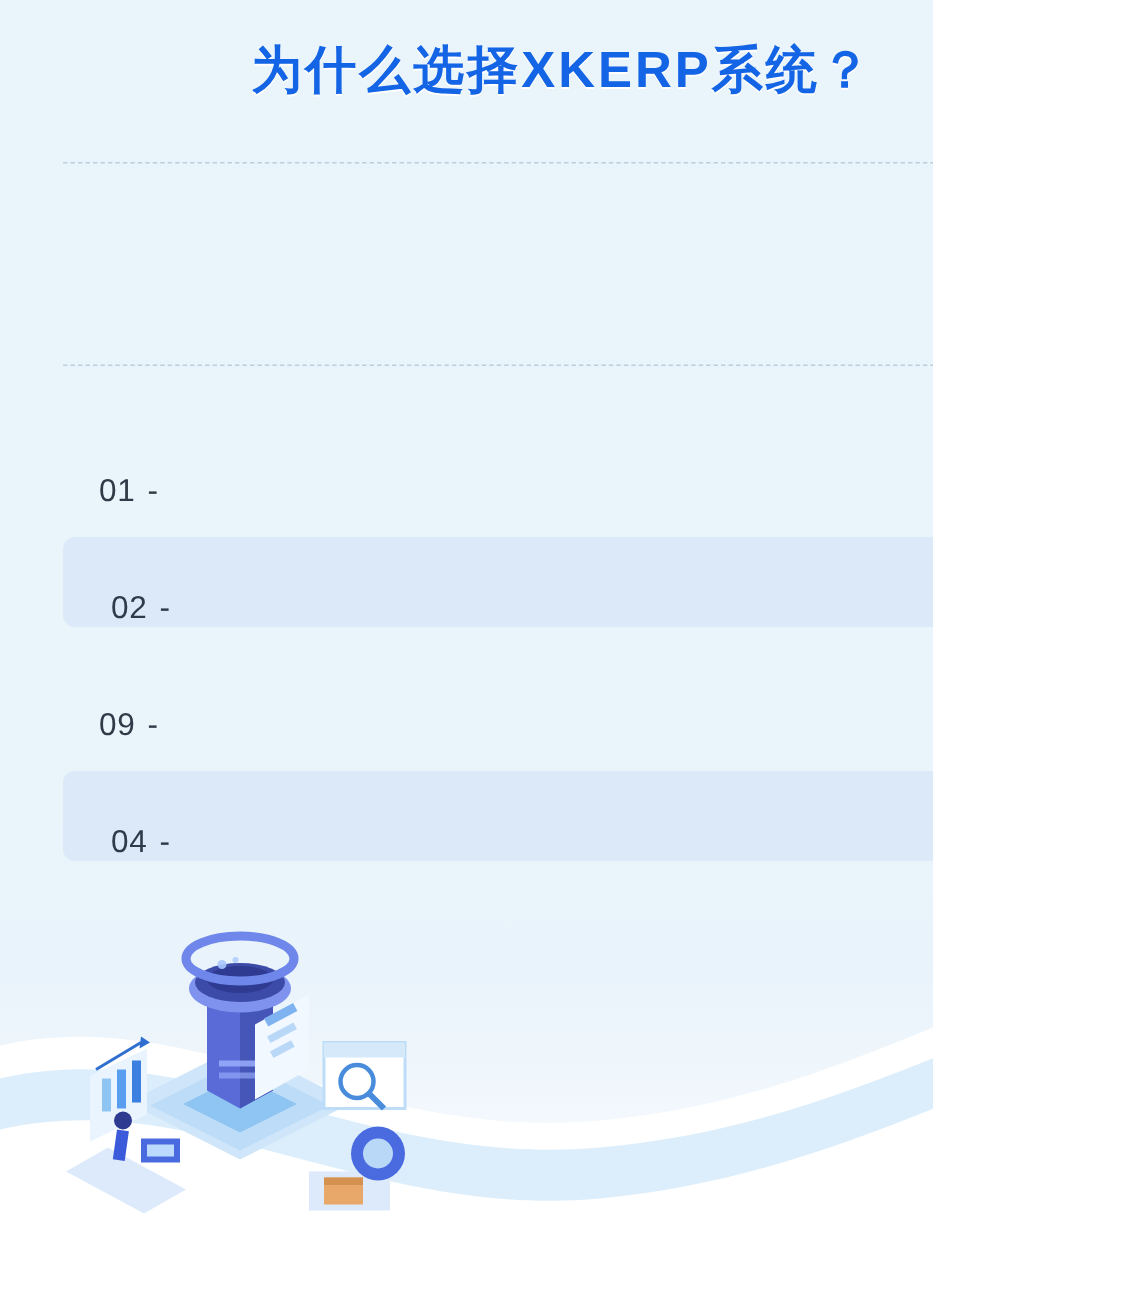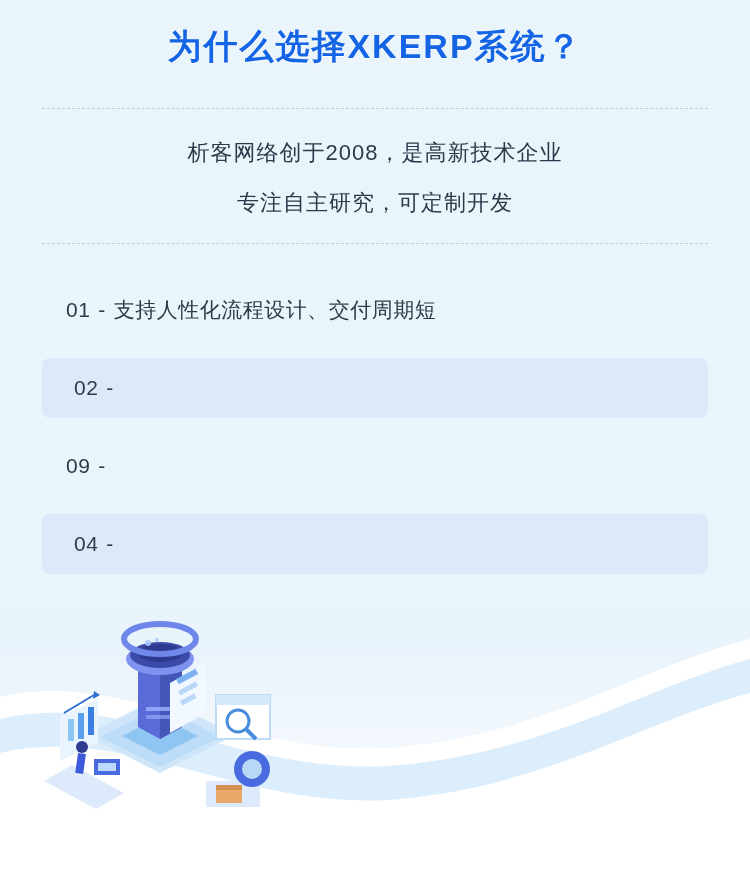--- a/index.html
+++ b/index.html
@@ -8,21 +8,21 @@
   }
   body {
     width: 750px;
     height: 877px;
     font-family: "Liberation Sans", "DejaVu Sans", sans-serif;
     background: #ffffff;
     overflow: hidden;
   }
   .page {
     position: relative;
-    width: 750px;
+    width: 622px;
     height: 877px;
     background: linear-gradient(180deg, #eaf4fb 0%, #eaf4fb 62%, #e9f3fb 74%, #ffffff 100%);
     overflow: hidden;
   }
   
   .wave-layer {
     position: absolute;
     left: 0;
     bottom: 0;
     width: 750px;
@@ -67,21 +67,21 @@
   
   .features {
     position: absolute;
     top: 280px;
     left: 42px;
     width: 666px;
   }
   .feature-row {
     height: 60px;
     display: flex;
-    align-items: center;
+    align-items: flex-end;
     padding-left: 24px;
     box-sizing: border-box;
     border-radius: 8px;
     margin-bottom: 18px;
     font-size: 21px;
     color: #2f3b48;
     letter-spacing: 0.5px;
   }
   .feature-row.alt {
     background: #dbe9f8;
@@ -116,32 +116,27 @@
   <svg class="wave-layer" viewBox="0 0 750 330" preserveAspectRatio="none">
     <path d="M0,150 C130,120 240,215 400,200 C545,187 640,120 750,92 L750,330 L0,330 Z" fill="#ffffff"></path>
     <path d="M0,172 C130,142 245,232 400,218 C548,205 645,140 750,112 L750,146 C645,174 548,238 400,252 C245,266 130,176 0,206 Z" fill="#d8ecfb" opacity="0.9"></path>
     <path d="M0,206 C130,176 245,266 400,252 C548,238 645,174 750,146 L750,330 L0,330 Z" fill="#ffffff" opacity="0"></path>
   </svg>
 
   <div class="title">为什么选择XKERP系统？</div>
 
   <div class="divider top"></div>
 
-  <div class="intro">
-    <div>析客网络创于2008，是高新技术企业</div>
-    <div>专注自主研究，可定制开发</div>
-  </div>
 
   <div class="divider bottom"></div>
 
   <div class="features">
     <div class="feature-row">
       <span class="feature-num">01</span>
       <span class="feature-dash">-</span>
-      <span class="feature-text">支持人性化流程设计、交付周期短</span>
     </div>
     <div class="feature-row alt">
       <span class="feature-num">02</span>
       <span class="feature-dash">-</span>
     </div>
     <div class="feature-row">
       <span class="feature-num">09</span>
       <span class="feature-dash">-</span>
     </div>
     <div class="feature-row alt">

